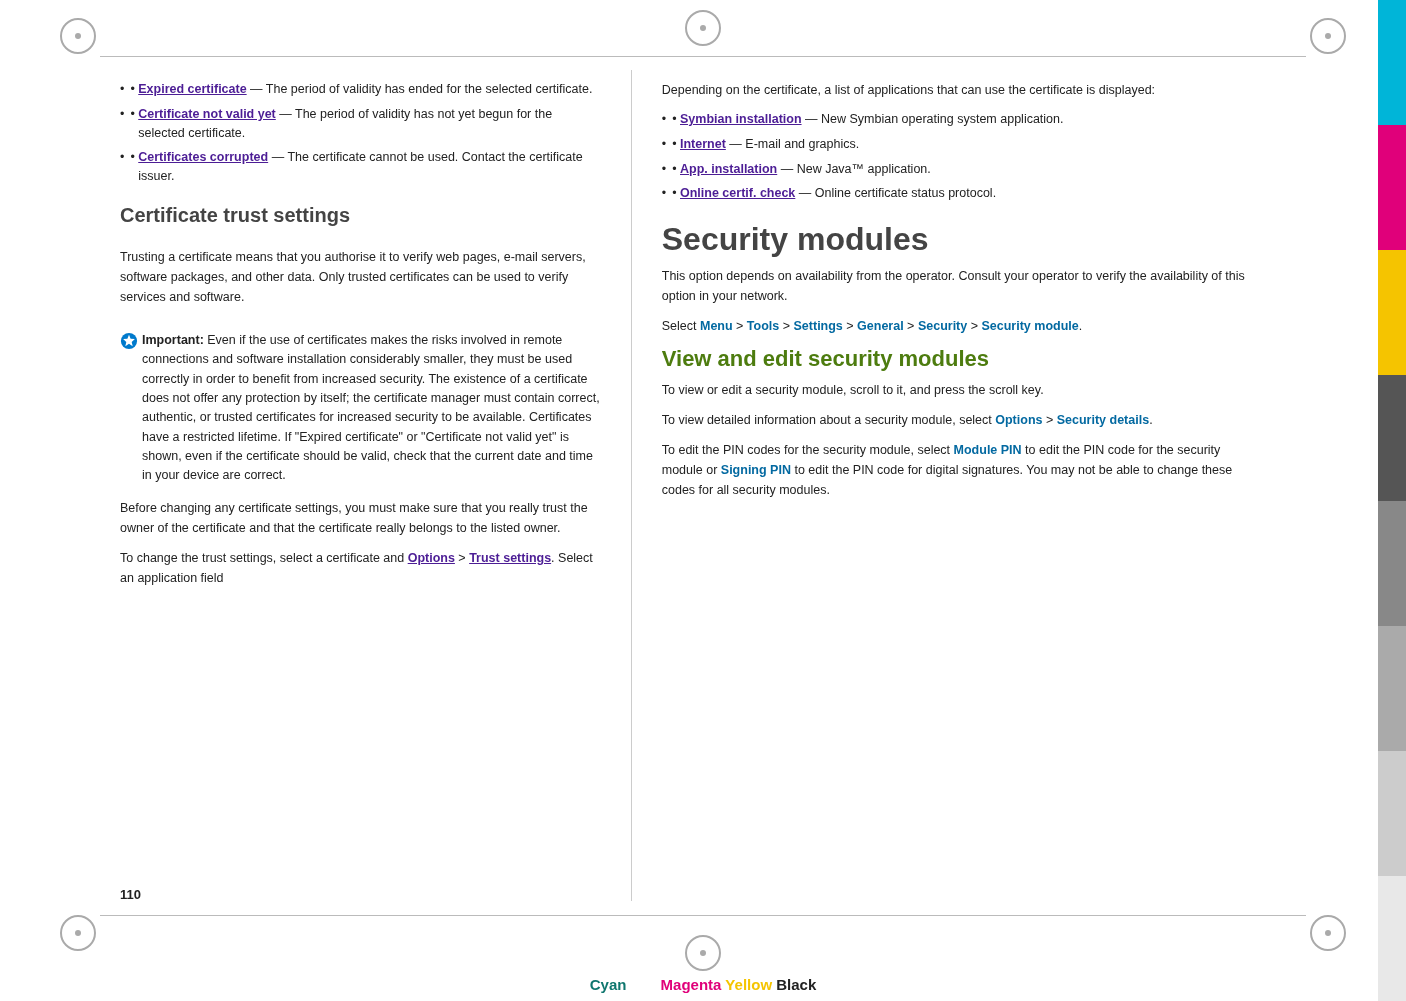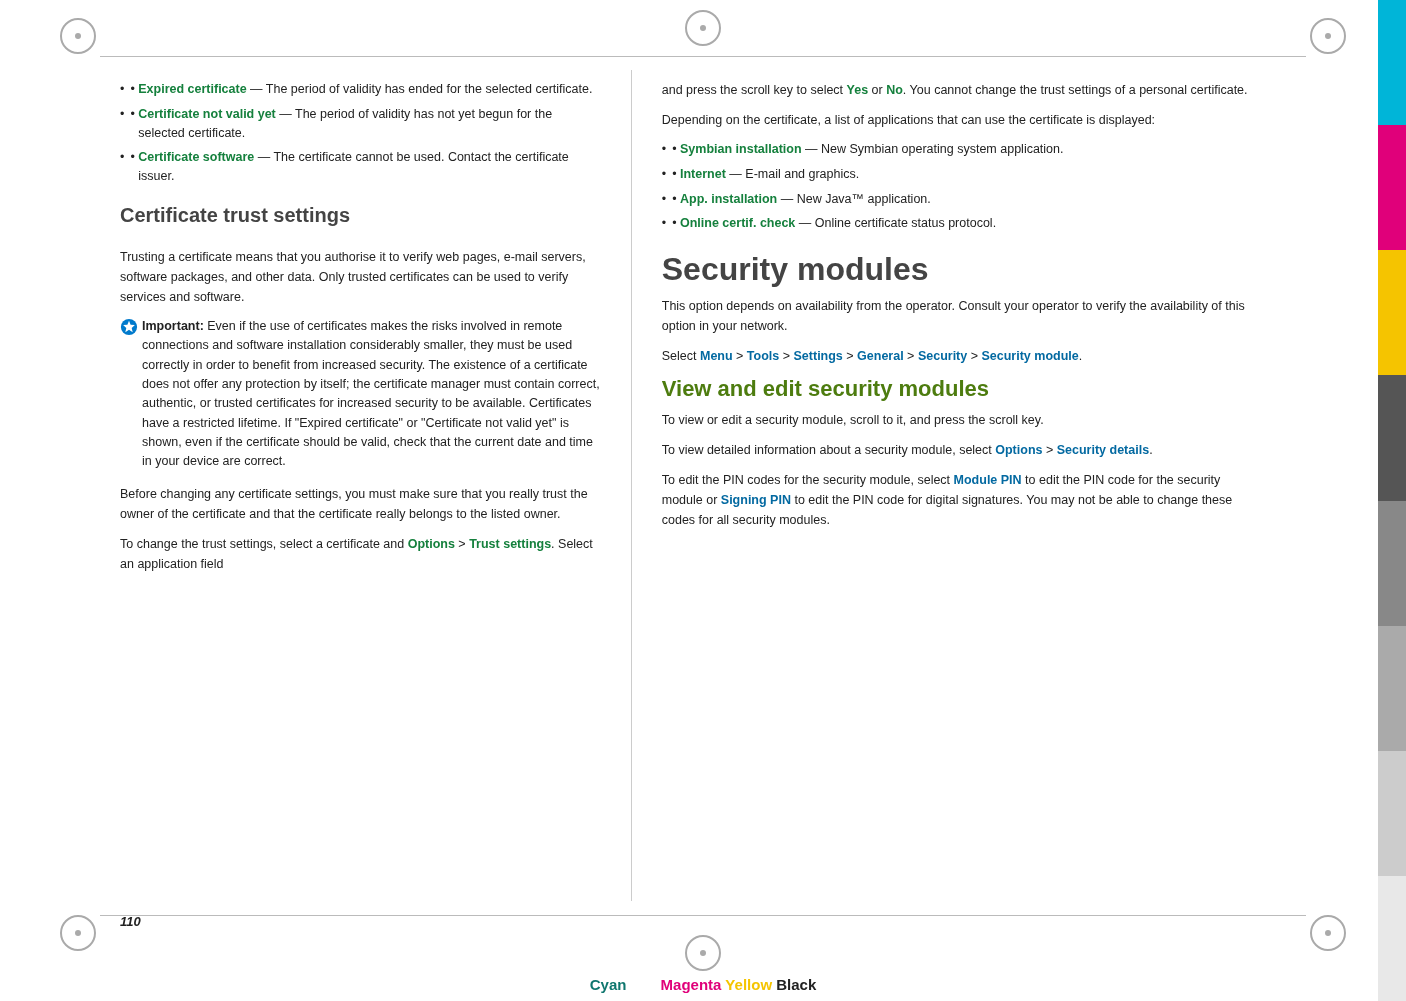--- a/index.html
+++ b/index.html
@@ -112,22 +112,23 @@
     }
     .bullet-list li::before {
       content: '•';
       margin-right: 6px;
       margin-top: 0px;
       flex-shrink: 0;
       color: #222;
     }
 
     .link-text {
-      color: #15803d;
-      font-weight: bold;
+      color: #4c1d95;
+      font-weight: bold;
+      text-decoration: underline;
     }
 
     
     .section-heading {
       font-size: 20px;
       font-weight: bold;
       color: #444;
       margin-bottom: 20px;
       margin-top: 4px;
     }
@@ -153,21 +154,21 @@
       line-height: 1.6;
       color: #222;
       margin-bottom: 10px;
     }
 
     
     .important-box {
       display: flex;
       align-items: flex-start;
       margin-bottom: 12px;
-      margin-top: 10px;
+      margin-top: 24px;
     }
     .star-icon {
       flex-shrink: 0;
       margin-right: 4px;
       margin-top: 1px;
     }
     .star-svg {
       width: 18px;
       height: 18px;
     }
@@ -176,26 +177,25 @@
       line-height: 1.55;
       color: #222;
     }
     .important-label {
       font-weight: bold;
     }
 
     
     .page-number {
       position: absolute;
-      bottom: 72px;
+      bottom: 99px;
       left: 120px;
       font-size: 13px;
       font-weight: bold;
       color: #222;
-      font-style: italic;
     }
 
     
     .cmyk-footer {
       position: absolute;
       bottom: 8px;
       left: 50%;
       transform: translateX(-50%);
       font-size: 15px;
       font-weight: bold;
@@ -264,21 +264,21 @@
         </li>
         <li>
           <span>•&nbsp;</span>
           <span>
             <span class="link-text">Certificate not valid yet</span><span> — The period of validity has not yet begun for the selected certificate.</span>
           </span>
         </li>
         <li>
           <span>•&nbsp;</span>
           <span>
-            <span class="link-text">Certificate software</span><span> — The certificate cannot be used. Contact the certificate issuer.</span>
+            <span class="link-text">Certificates corrupted</span><span> — The certificate cannot be used. Contact the certificate issuer.</span>
           </span>
         </li>
       </ul>
 
       <h2 class="section-heading">Certificate trust settings</h2>
 
       <p class="body-text">Trusting a certificate means that you authorise it to verify web pages, e-mail servers, software packages, and other data. Only trusted certificates can be used to verify services and software.</p>
 
       <div class="important-box">
         <div class="star-icon">
@@ -298,23 +298,20 @@
         <span>To change the trust settings, select a certificate and </span><span class="link-text">Options</span><span> &gt; </span><span class="link-text">Trust settings</span><span>. Select an application field</span>
       </p>
 
     </div>
 
     <div class="col-divider"></div>
 
     <div class="right-col">
       <div class="right-col-inner">
 
-        <p class="body-text">
-          and press the scroll key to select <span class="link-text">Yes</span> or <span class="link-text">No</span>. You cannot change the trust settings of a personal certificate.
-        </p>
 
         <p class="body-text">Depending on the certificate, a list of applications that can use the certificate is displayed:</p>
 
         <ul class="bullet-list">
           <li>
             <span>•&nbsp;</span>
             <span>
               <span class="link-text">Symbian installation</span><span>  — New Symbian operating system application.</span>
             </span>
           </li>

